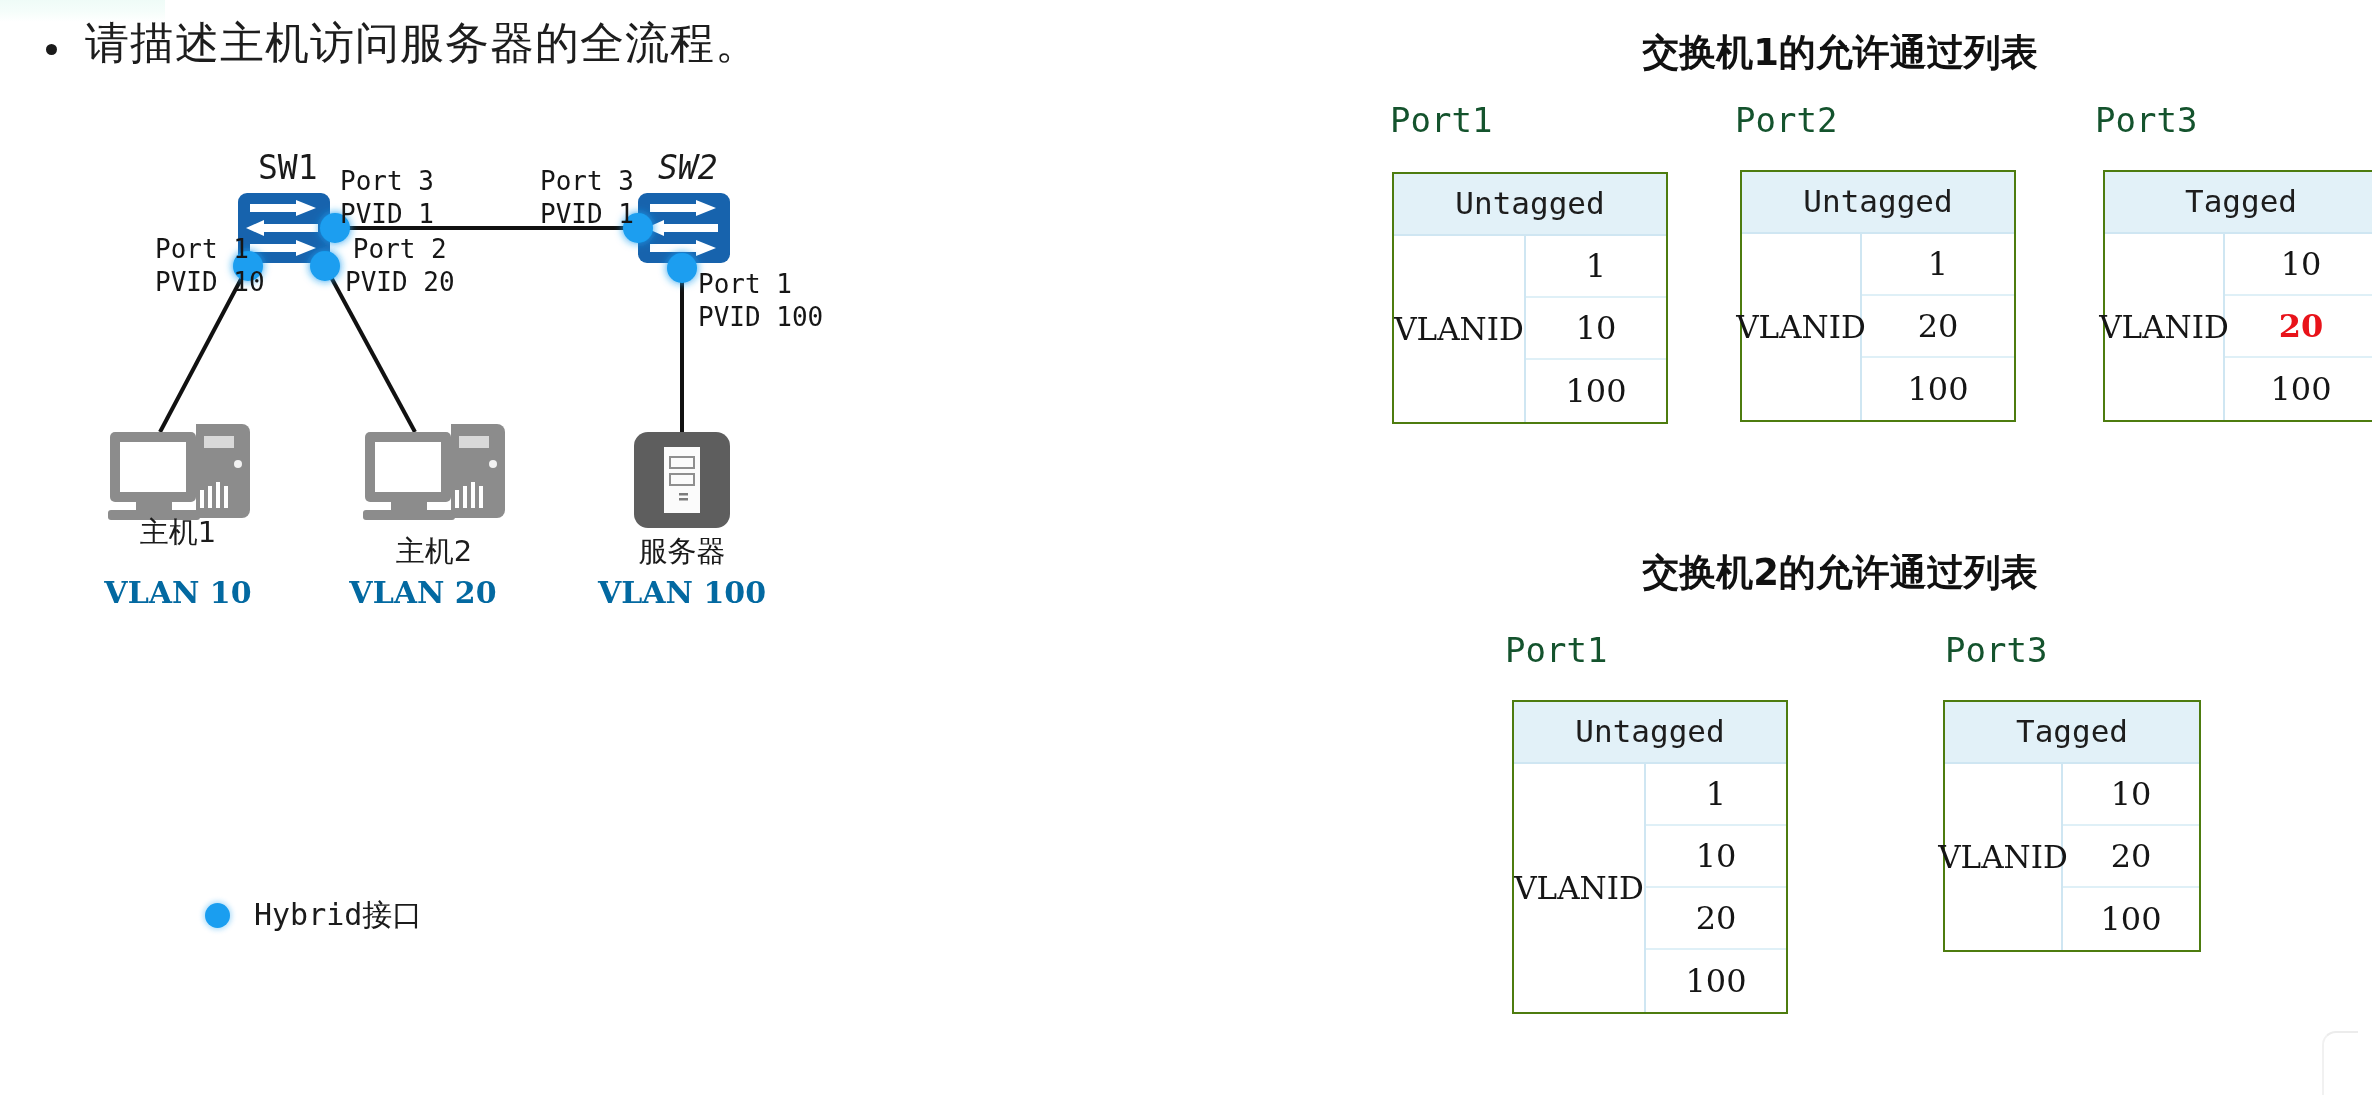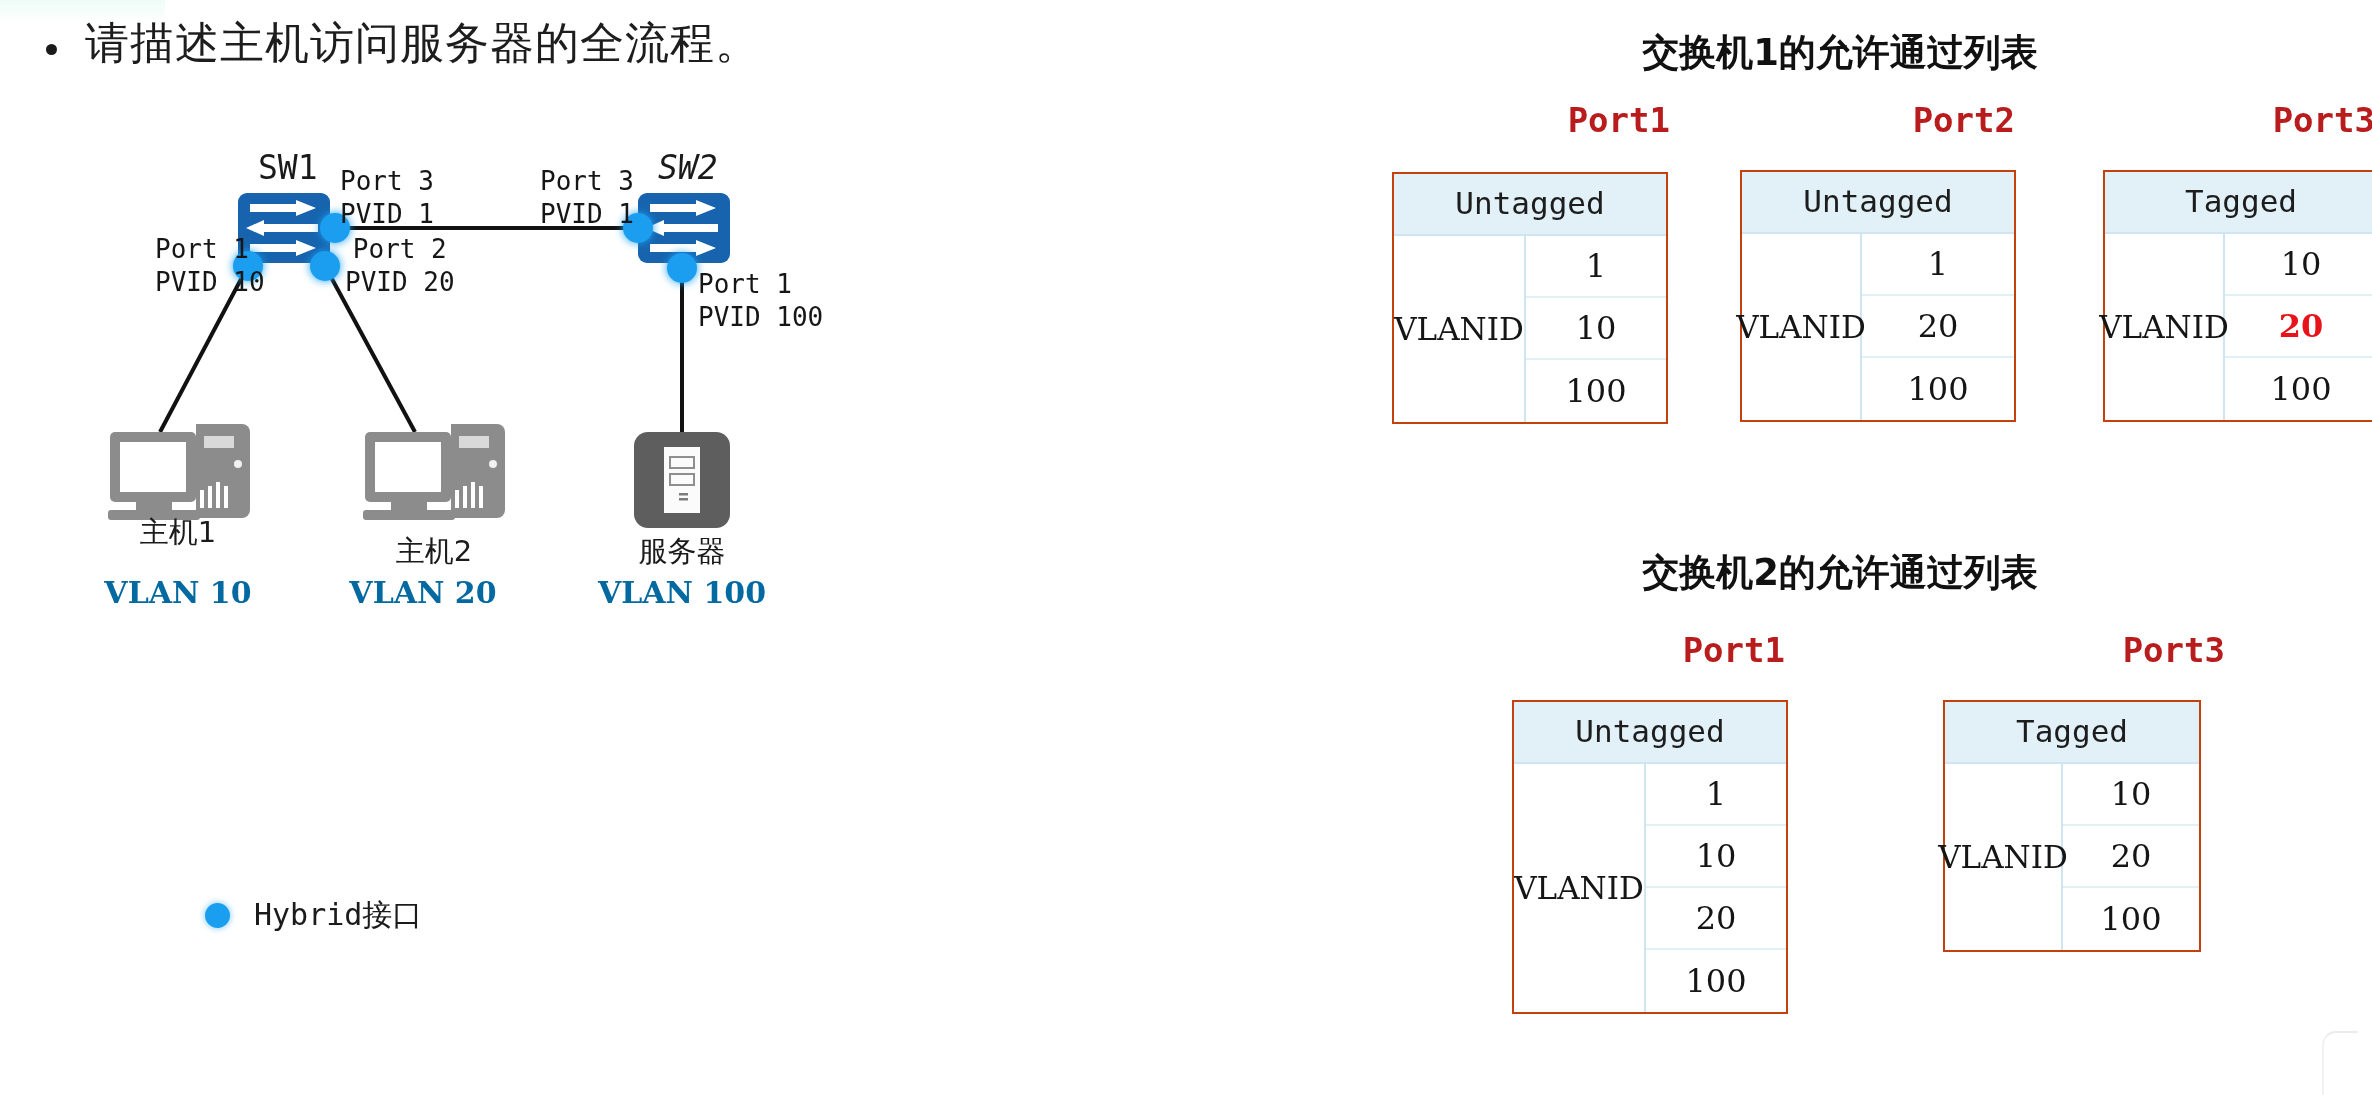--- a/index.html
+++ b/index.html
@@ -67,25 +67,25 @@
   .legend-text{ font-family:"DejaVu Sans Mono", monospace; font-size:30px; color:#1b1b1b; }
 
   
   .panel { position:absolute; }
   .panel-title{
     position:absolute; font-family:"DejaVu Sans", sans-serif; font-weight:bold;
     font-size:37px; color:#111; white-space:nowrap; text-align:center;
   }
   .port-caption{
     position:absolute; font-family:"DejaVu Sans Mono", monospace;
-    font-size:34px; color:#b91c1c; white-space:nowrap; text-align:right;font-weight:bold;
+    font-size:34px; color:#14532d; white-space:nowrap; text-align:left;
   }
 
   .vtable{
-    position:absolute; border:2px solid #c2410c; border-collapse:collapse;
+    position:absolute; border:2px solid #4d7c0f; border-collapse:collapse;
     background:#fff;
   }
   .vtable .hdr{
     background:#e2f1f8; border-bottom:2px solid #cfe6f2;
     font-family:"DejaVu Sans Mono", monospace; font-size:31px; color:#1d1d1d;
     text-align:center; padding:11px 0 13px 0;
   }
   .vtable .body{ display:flex; }
   .vtable .idcell{
     display:flex; flex-direction:row; align-items:center; justify-content:center;

